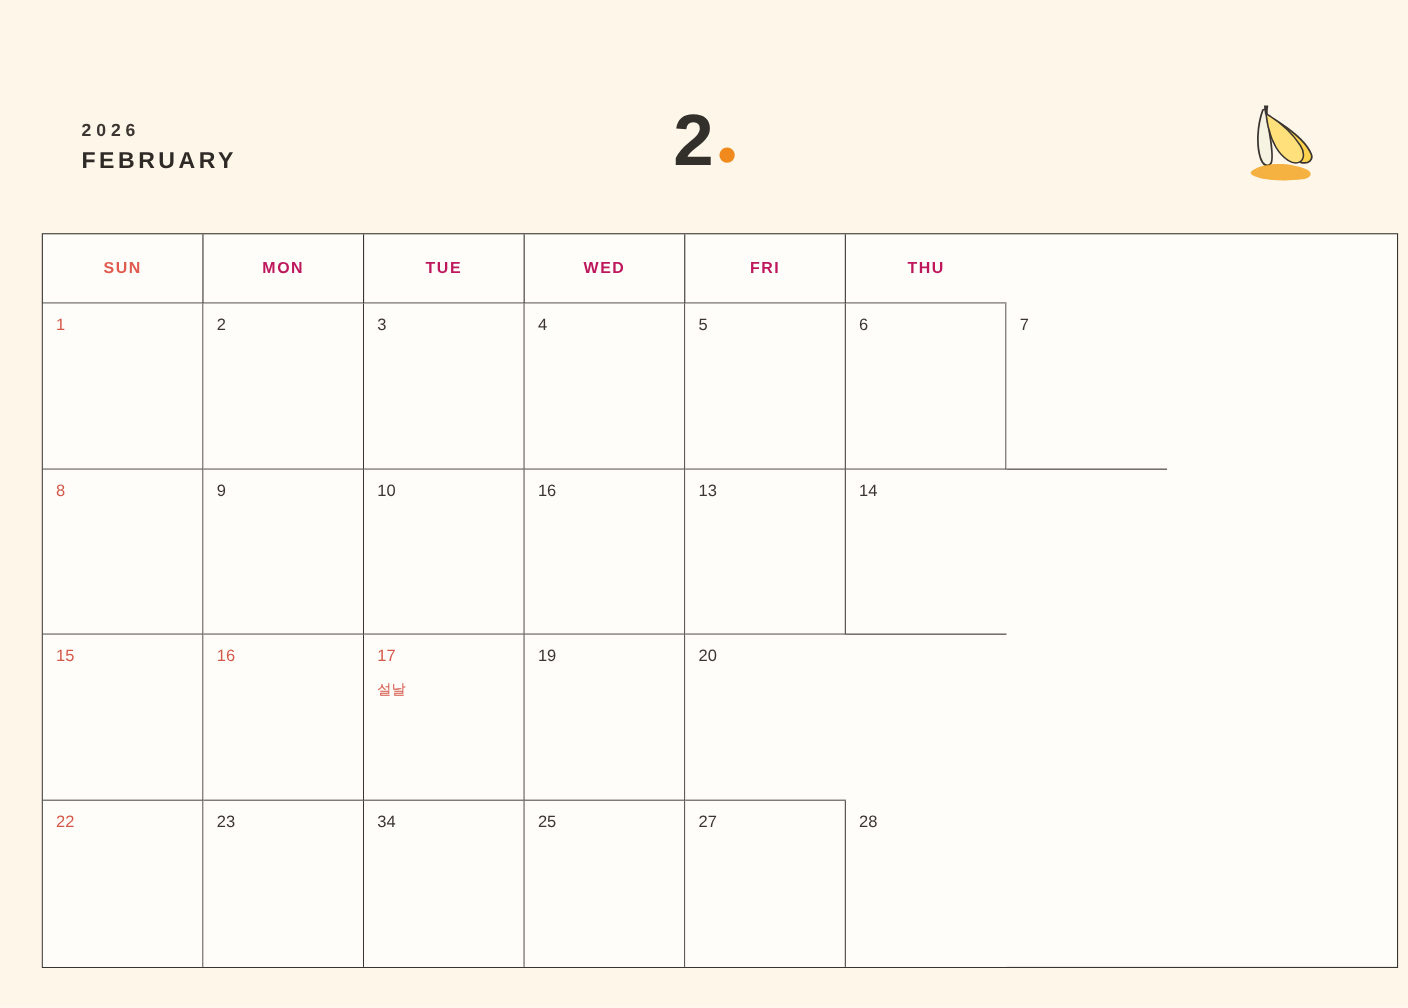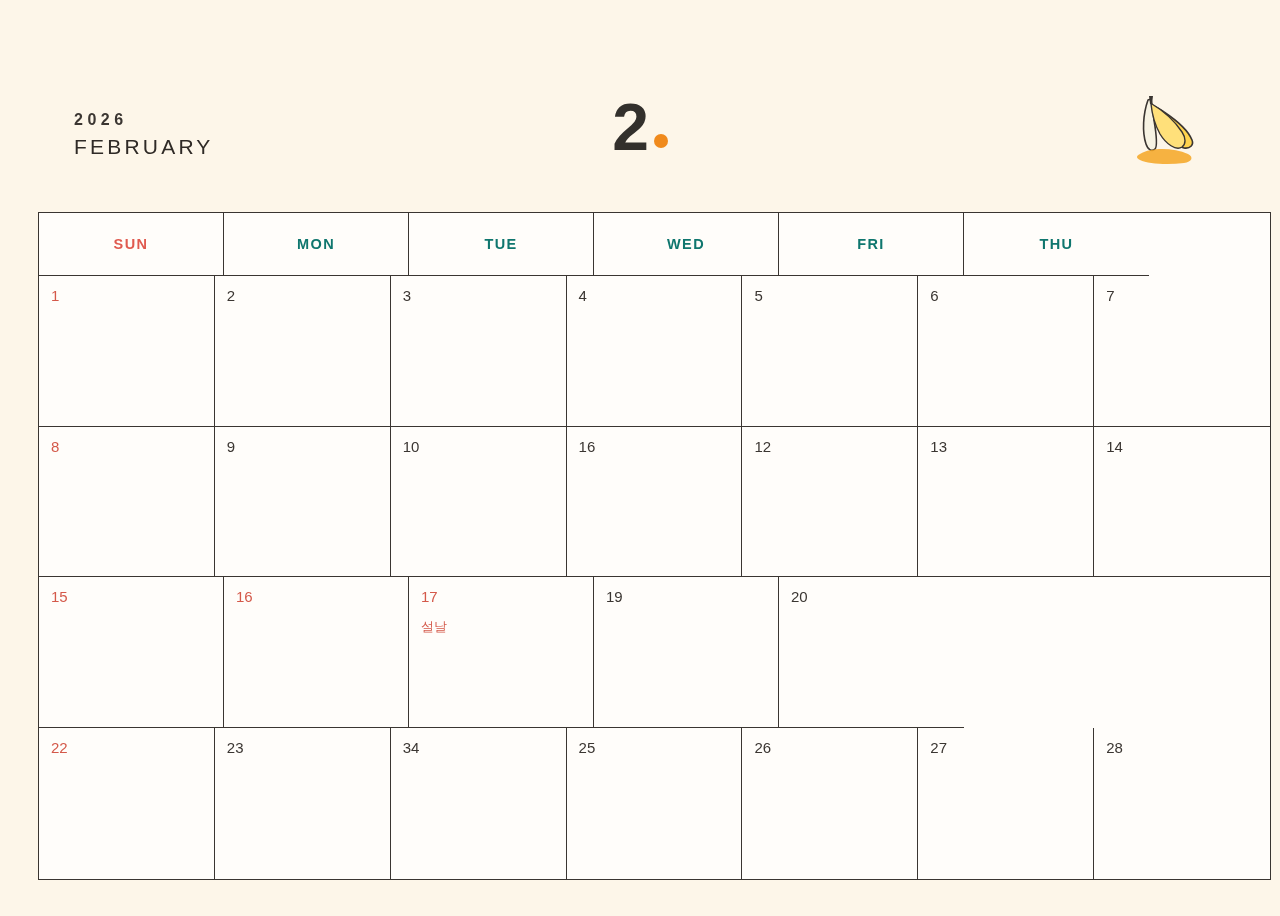--- a/index.html
+++ b/index.html
@@ -38,21 +38,21 @@
     letter-spacing: 4.5px;
     color: #3b3632;
     font-weight: 700;
     margin: 0 0 8px 0;
     line-height: 1;
   }
   .month-name {
     font-size: 21px;
     letter-spacing: 3.2px;
     color: #2f2a26;
-    font-weight: 400;
+    font-weight: 700;
     margin: 0;
     line-height: 1;
   }
   .big-month {
     position: absolute;
     left: 0;
     top: 94px;
     width: 1280px;
     text-align: center;
     line-height: 1;
@@ -89,40 +89,40 @@
     width: 1233px;
     border: 1px solid #3a3531;
     box-sizing: border-box;
     background: #fffdfa;
   }
   .row {
     display: flex;
     width: 100%;
   }
   .cell {
-    width: 185px;
+    width: 146px;
     box-sizing: border-box;
     border-right: 1px solid #3a3531;
     position: relative;
   }
   .cell:last-child {
     border-right: none;
   }
   .head-row .cell {
     height: 63px;
     display: flex;
     align-items: center;
     justify-content: center;
     border-bottom: 1px solid #3a3531;
   }
   .dow {
     font-size: 14.5px;
     font-weight: 700;
     letter-spacing: 1.4px;
-    color: #0f766e;
+    color: #be185d;
   }
   .dow.sun {
     color: #e05a4f;
   }
   .week-row .cell {
     height: 150.5px;
     border-bottom: 1px solid #3a3531;
     background: #fffdfa;
   }
   .week-row:last-child .cell {
@@ -245,24 +245,20 @@
       </div>
       <div class="cell">
         <span class="daynum">10</span>
         <span class="event"></span>
       </div>
       <div class="cell">
         <span class="daynum">16</span>
         <span class="event"></span>
       </div>
       <div class="cell">
-        <span class="daynum">12</span>
-        <span class="event"></span>
-      </div>
-      <div class="cell">
         <span class="daynum">13</span>
         <span class="event"></span>
       </div>
       <div class="cell">
         <span class="daynum">14</span>
         <span class="event"></span>
       </div>
     </div>
 
     <div class="row week-row">
@@ -299,24 +295,20 @@
       </div>
       <div class="cell">
         <span class="daynum">34</span>
         <span class="event"></span>
       </div>
       <div class="cell">
         <span class="daynum">25</span>
         <span class="event"></span>
       </div>
       <div class="cell">
-        <span class="daynum">26</span>
-        <span class="event"></span>
-      </div>
-      <div class="cell">
         <span class="daynum">27</span>
         <span class="event"></span>
       </div>
       <div class="cell">
         <span class="daynum">28</span>
         <span class="event"></span>
       </div>
     </div>
 
   </div>

